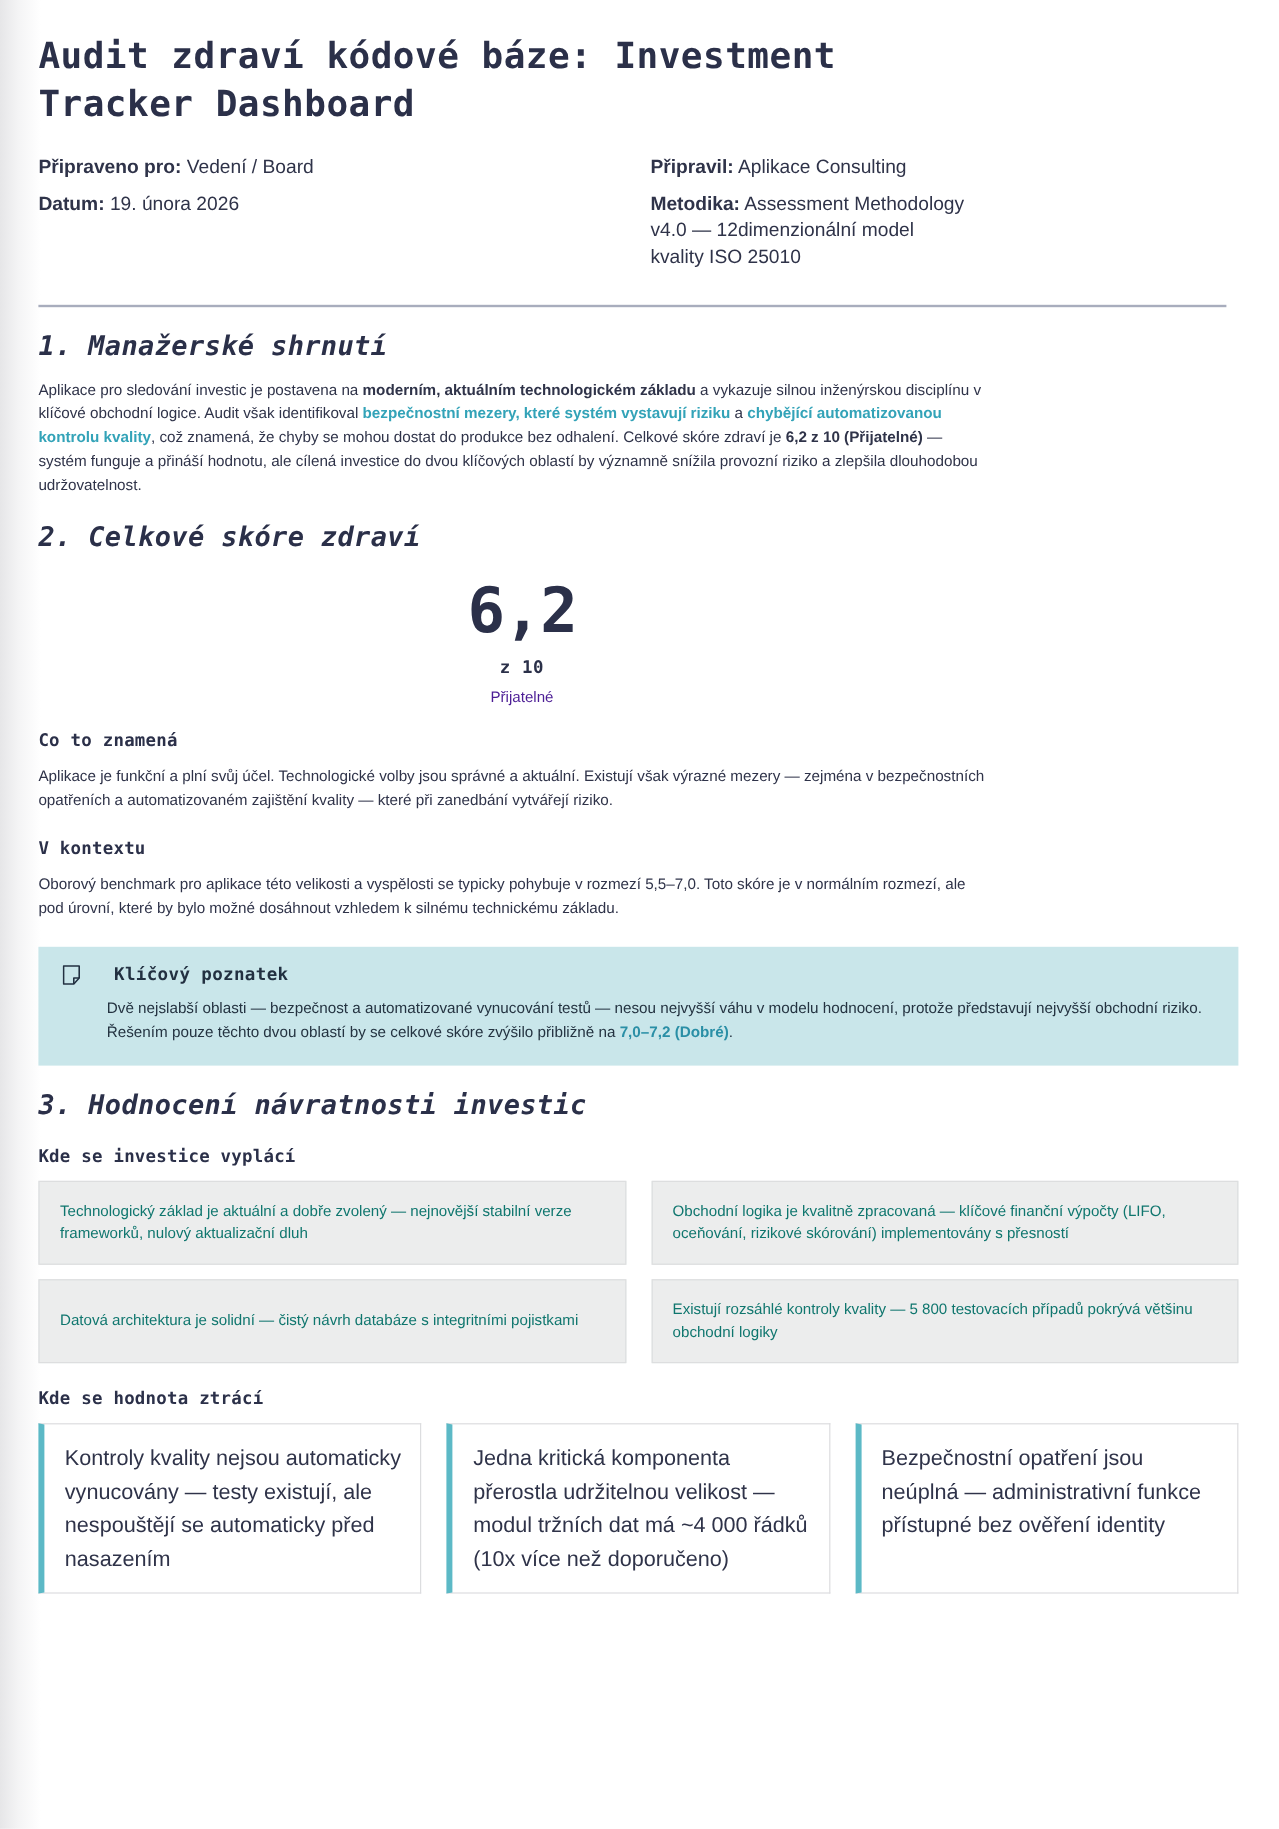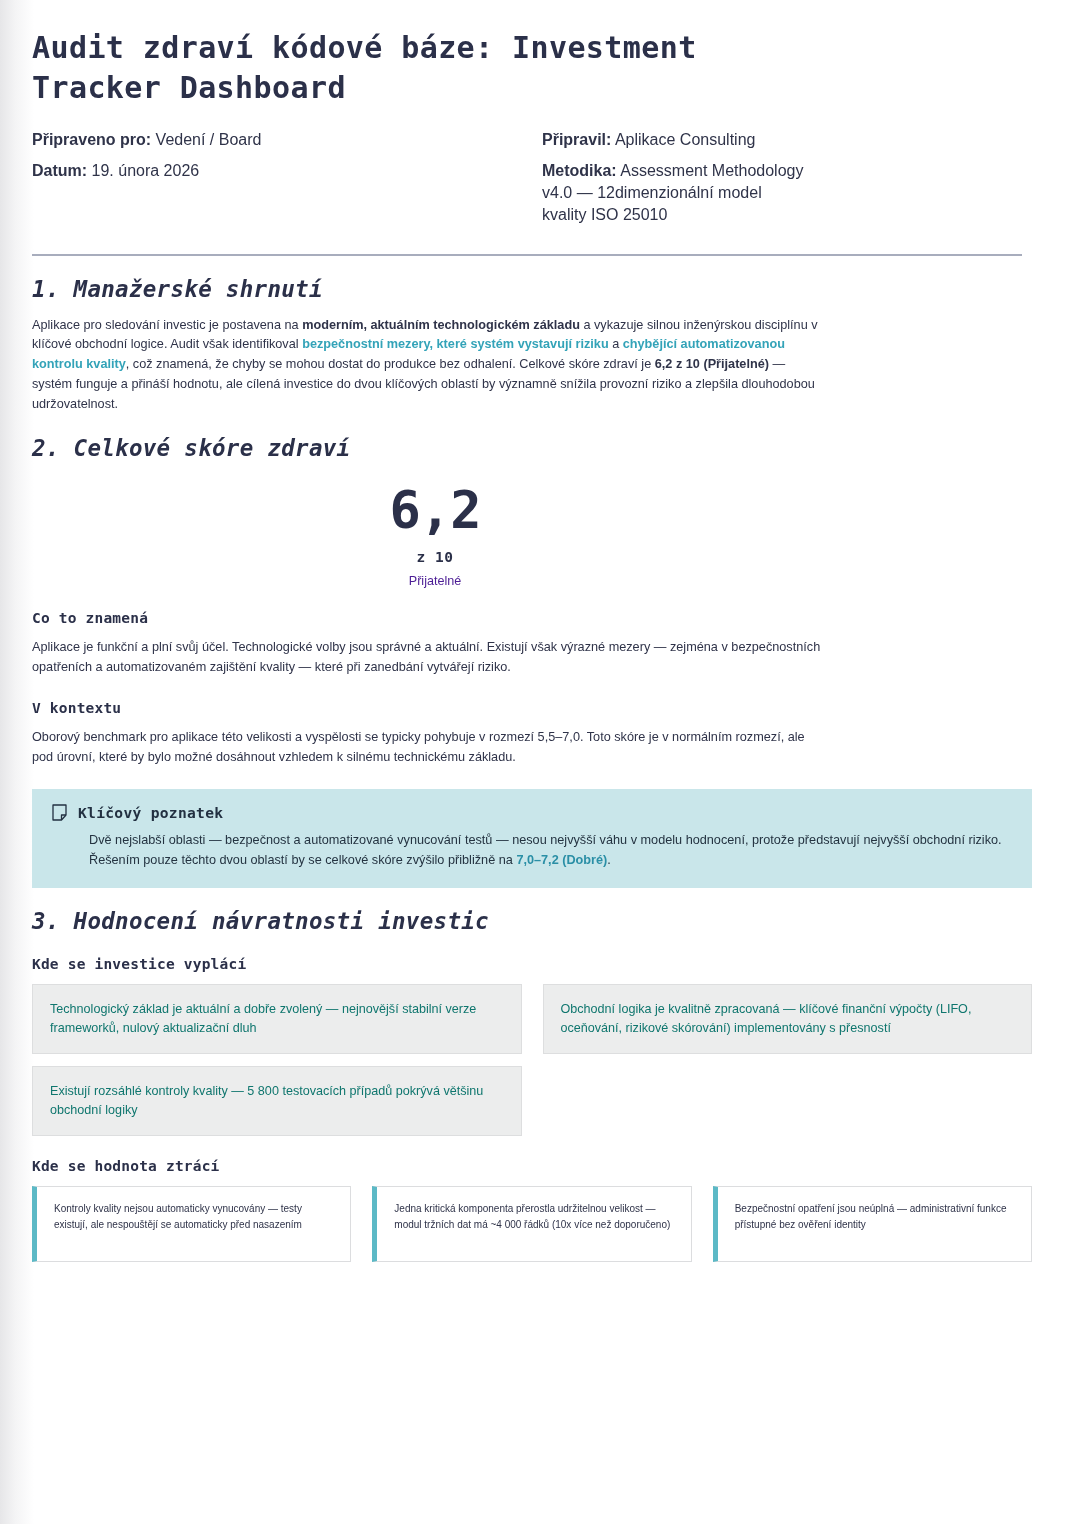--- a/index.html
+++ b/index.html
@@ -120,21 +120,21 @@
   
   .callout {
     background: #c9e6ea;
     padding: 15px 20px 17px 20px;
     margin: 22px 0 4px 0;
     width: 1000px;
   }
   .callout-head {
     display: flex;
     align-items: center;
-    gap: 11px;
+    gap: 28px;
     margin-bottom: 9px;
   }
   .callout-title {
     font-family: "DejaVu Sans Mono", monospace;
     font-size: 14.6px;
     font-weight: 700;
     color: #223041;
     letter-spacing: 0.3px;
   }
   .note-icon { flex: 0 0 auto; display:block; }
@@ -171,21 +171,21 @@
     grid-template-columns: 1fr 1fr 1fr;
     gap: 12px 21px;
     width: 1000px;
     margin-bottom: 12px;
   }
   .card-loss {
     background: #ffffff;
     border: 1px solid #dcdddf;
     border-left: 5px solid #5cb9c6;
     padding: 14px 16px 14px 17px;
-    font-size: 10px;
+    font-size: 18px;
     line-height: 1.56;
     color: #2f3349;
     min-height: 76px;
   }
 </style>
 </head>
 <body>
 
 <div class="page-edge-shadow"></div>
 
@@ -241,20 +241,21 @@
     </div>
     <p class="callout-body"><span>Dvě nejslabší oblasti — bezpečnost a automatizované vynucování testů — nesou nejvyšší váhu v modelu hodnocení, protože představují nejvyšší obchodní riziko. Řešením pouze těchto dvou oblastí by se celkové skóre zvýšilo přibližně na </span><span class="hl">7,0–7,2 (Dobré)</span><span>.</span></p>
   </div>
 
   <h2 class="sec">3. Hodnocení návratnosti investic</h2>
 
   <h3 class="sub">Kde se investice vyplácí</h3>
   <div class="grid2">
     <div class="card-gain">Technologický základ je aktuální a dobře zvolený — nejnovější stabilní verze frameworků, nulový aktualizační dluh</div>
     <div class="card-gain">Obchodní logika je kvalitně zpracovaná — klíčové finanční výpočty (LIFO, oceňování, rizikové skórování) implementovány s přesností</div>
+    <div class="card-gain">Datová architektura je solidní — čistý návrh databáze s integritními pojistkami</div>
     <div class="card-gain">Existují rozsáhlé kontroly kvality — 5 800 testovacích případů pokrývá většinu obchodní logiky</div>
   </div>
 
   <h3 class="sub">Kde se hodnota ztrácí</h3>
   <div class="grid3">
     <div class="card-loss">Kontroly kvality nejsou automaticky vynucovány — testy existují, ale nespouštějí se automaticky před nasazením</div>
     <div class="card-loss">Jedna kritická komponenta přerostla udržitelnou velikost — modul tržních dat má ~4 000 řádků (10x více než doporučeno)</div>
     <div class="card-loss">Bezpečnostní opatření jsou neúplná — administrativní funkce přístupné bez ověření identity</div>
   </div>
 

